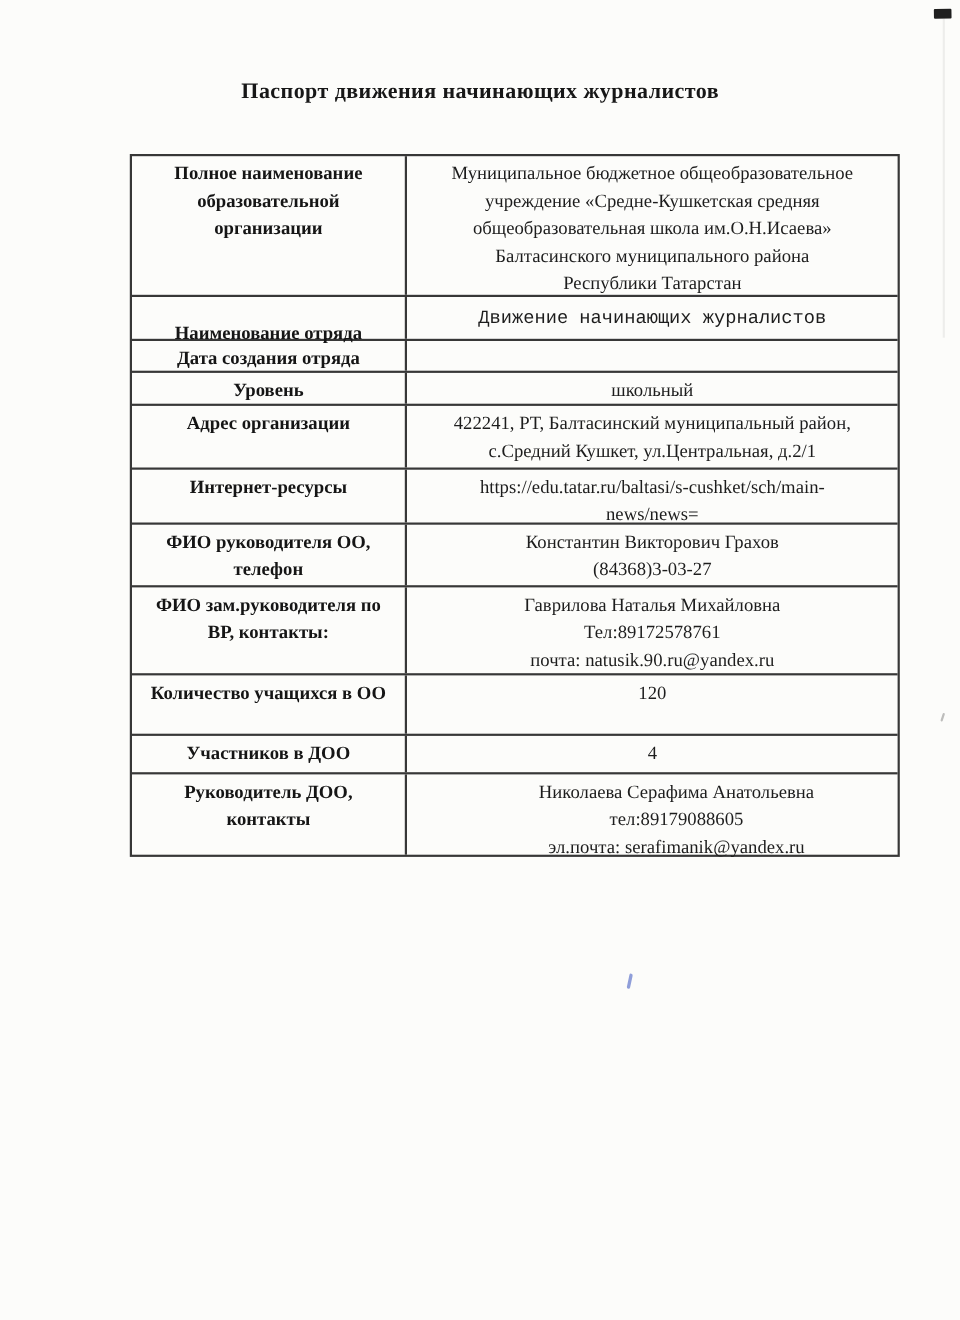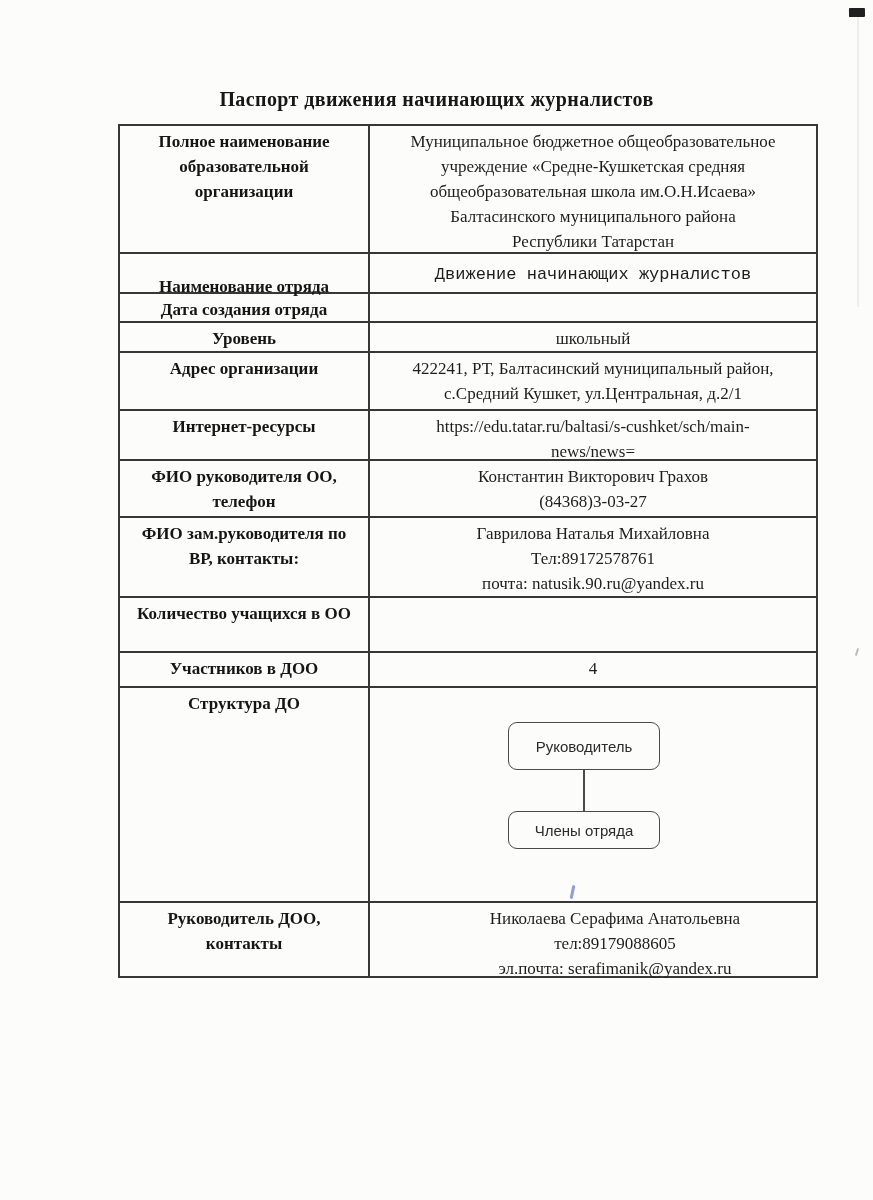--- a/index.html
+++ b/index.html
@@ -6,30 +6,30 @@
   .page{
     position:relative;
     width:873px;height:1200px;
     background:#fcfcfa;
     overflow:hidden;
     font-family:"Liberation Serif", serif;
     color:#1b1b1b;
   }
   .title{
     position:absolute;
-    left:0;top:88px;width:100%;
+    left:0;top:72px;width:100%;
     text-align:center;
     font-size:20px;
     font-weight:bold;
     letter-spacing:.4px;
     color:#171717;
   }
   .tbl{
     position:absolute;
-    left:118px;top:124px;width:700px;
+    left:118px;top:140px;width:700px;
     border:2px solid #373737;
     box-sizing:border-box;
     background:transparent;
   }
   .row{
     display:flex;
     box-sizing:border-box;
     border-bottom:2px solid #373737;
   }
   .row.last{border-bottom:none;gap:44px;}
@@ -163,41 +163,28 @@
       <div class="lbl">ФИО зам.руководителя по ВР, контакты:</div>
       <div class="val">
         <div>Гаврилова Наталья Михайловна</div>
         <div>Тел:89172578761</div>
         <div><span>почта: </span><span class="u">natusik.90.ru@yandex.ru</span></div>
       </div>
     </div>
 
     <div class="row" style="height:55px">
       <div class="lbl">Количество учащихся в ОО</div>
+      <div class="val">120</div>
     </div>
 
     <div class="row" style="height:35px">
       <div class="lbl">Участников в ДОО</div>
       <div class="val">4</div>
     </div>
 
-    <div class="row" style="height:215px">
-      <div class="lbl">Структура ДО</div>
-      <div class="val">
-        <div class="diagram">
-          <div class="dbox dbox-top">
-            <span>Руководитель</span>
-          </div>
-          <div class="dline"></div>
-          <div class="dbox dbox-bottom">
-            <span>Члены отряда</span>
-          </div>
-        </div>
-      </div>
-    </div>
 
     <div class="row last" style="height:73px">
       <div class="lbl">Руководитель ДОО, контакты</div>
       <div class="val">
         <div>Николаева Серафима Анатольевна</div>
         <div><span class="u">тел:89179088605</span></div>
         <div><span class="u">эл.почта: serafimanik@yandex.ru</span></div>
       </div>
     </div>
 

